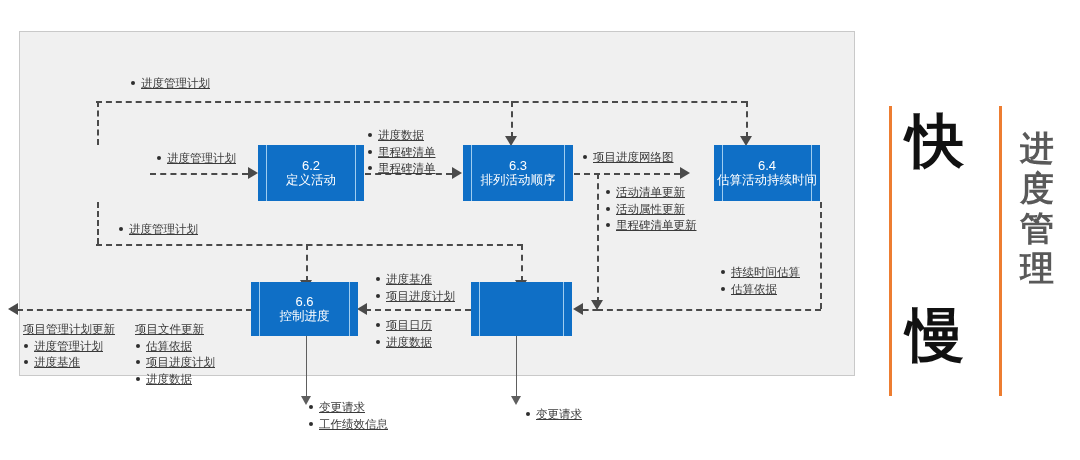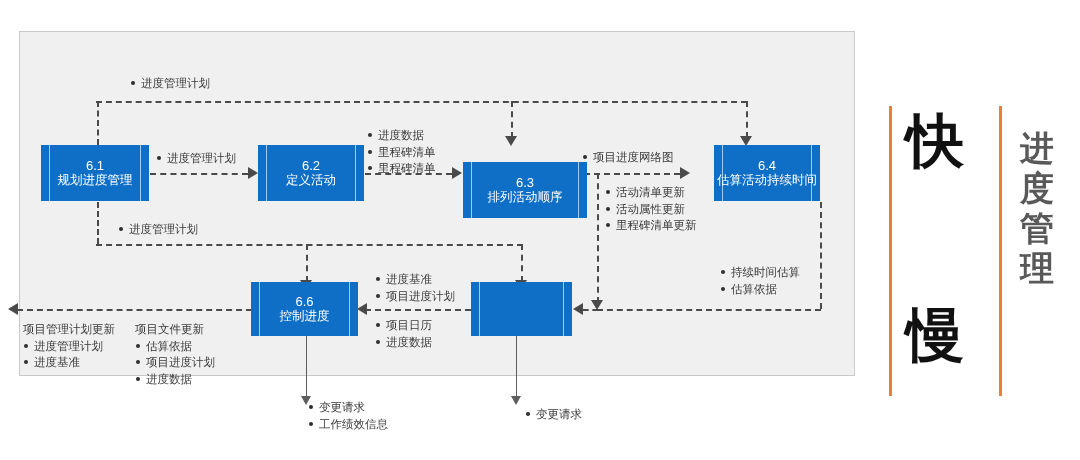--- a/index.html
+++ b/index.html
@@ -31,21 +31,21 @@
         border-left:10px solid #4a4a4a;}
   .ar-l{border-top:6px solid transparent;border-bottom:6px solid transparent;
         border-right:10px solid #4a4a4a;}
   .ar-d{border-left:6.5px solid transparent;border-right:6.5px solid transparent;
         border-top:10px solid #4a4a4a;}
   .ar-d-s{border-left:5.5px solid transparent;border-right:5.5px solid transparent;
         border-top:9px solid #5e5e5e;}
 
   
   .lbl{position:absolute;font-size:11.5px;color:#3b3b3b;line-height:1.45;
-       white-space:nowrap;z-index:5;}
+       white-space:nowrap;z-index:5;text-decoration:underline;}
   .lbl .li{position:relative;padding-left:11px;}
   .lbl .li:before{content:"";position:absolute;left:1px;top:6px;
        width:4px;height:4px;border-radius:50%;background:#2e2e2e;}
   .lbl .hd{font-size:11.5px;color:#3b3b3b;}
 
   
   .rbar{position:absolute;width:2.5px;background:#ed7d31;}
   .big{position:absolute;font-size:58px;font-weight:bold;color:#111111;
        line-height:1;letter-spacing:0;}
   .side{position:absolute;font-size:34px;font-weight:bold;color:#595959;
@@ -93,37 +93,30 @@
     <div class="ar ar-l" style="left:337px;top:271px;"></div>
 
     <div class="h-dash" style="left:-3px;top:277px;width:235px;"></div>
     <div class="ar ar-l" style="left:-12px;top:271px;"></div>
 
     <div class="v-solid" style="left:286px;top:304px;height:62px;"></div>
     <div class="ar ar-d-s" style="left:281px;top:364px;"></div>
     <div class="v-solid" style="left:496px;top:304px;height:62px;"></div>
     <div class="ar ar-d-s" style="left:491px;top:364px;"></div>
 
-    <div class="pbox" style="left:21px;top:113px;width:108px;height:56px;">
-      <div class="inner"></div>
-      <div class="txt">
-        <span class="num">6.1</span>
-        <span>规划进度管理</span>
-      </div>
-    </div>
 
     <div class="pbox" style="left:238px;top:113px;width:106px;height:56px;">
       <div class="inner"></div>
       <div class="txt">
         <span class="num">6.2</span>
         <span>定义活动</span>
       </div>
     </div>
 
-    <div class="pbox" style="left:443px;top:130px;width:124px;height:56px;">
+    <div class="pbox" style="left:443px;top:113px;width:110px;height:56px;">
       <div class="inner"></div>
       <div class="txt">
         <span class="num">6.3</span>
         <span>排列活动顺序</span>
       </div>
     </div>
 
     <div class="pbox" style="left:694px;top:113px;width:106px;height:56px;">
       <div class="inner"></div>
       <div class="txt">

